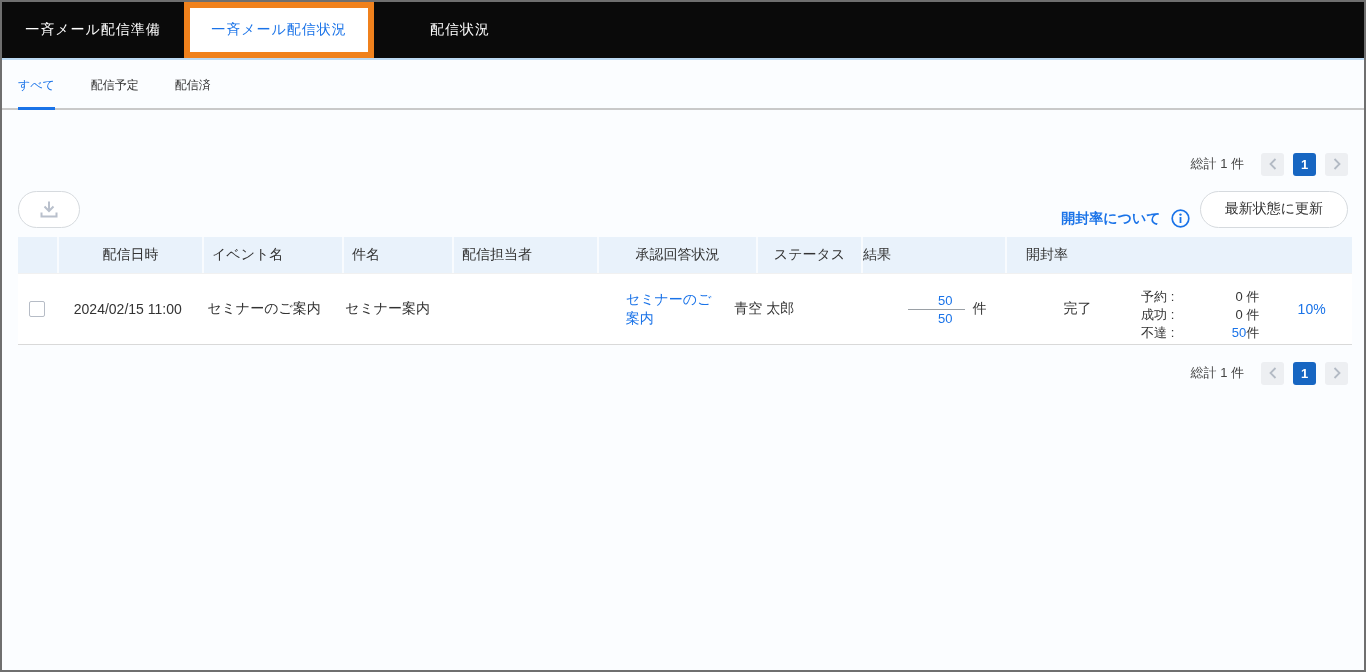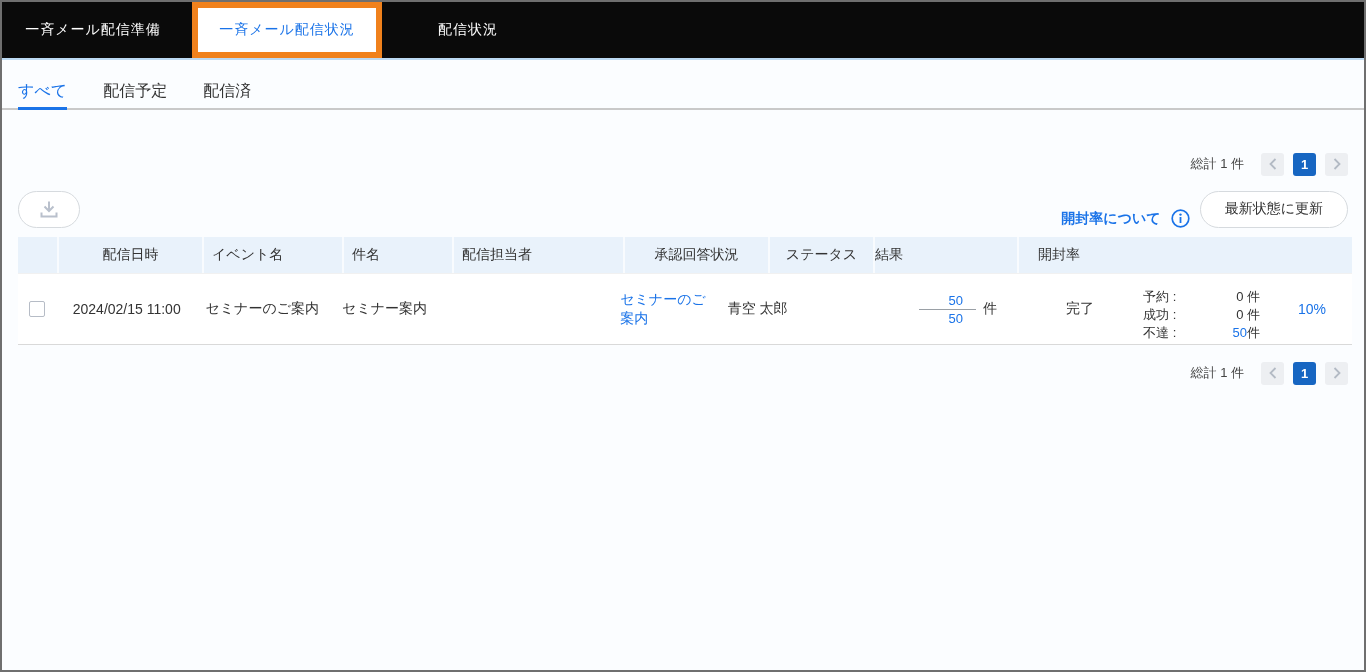--- a/index.html
+++ b/index.html
@@ -25,33 +25,33 @@
     display:flex; align-items:center; justify-content:center;
     height:100%; cursor:pointer;
   }
   .top-tab.t1 { width:182px; }
   .top-tab.t3 { width:172px; }
   .hl-box {
     align-self:flex-start;
     width:190px; height:56px;
     border:6px solid #f0811c;
     background:#fff;
-    display:flex; align-items:center; justify-content:center;margin-left:8px;
+    display:flex; align-items:center; justify-content:center;
   }
   .hl-box .top-tab { color:#1a73e8; width:100%; }
   
   .subtabs {
     height:50px; padding-left:16px;
     border-bottom:2px solid #c9c9c9;
     display:flex; align-items:flex-end;
     background:#fbfdff;
   }
   .subtab {
-    font-size:16px; color:#333; cursor:pointer;
-    padding-bottom:5px; margin-right:36px; margin-bottom:-2px;
+    font-size:12px; color:#333; cursor:pointer;
+    padding-bottom:13px; margin-right:36px; margin-bottom:-2px;
     border-bottom:3px solid transparent;
   }
   .subtab.active { color:#1a73e8; border-bottom-color:#1a73e8; }
   
   .pager-row {
     display:flex; justify-content:flex-end; align-items:center;
     padding-right:16px; gap:9px; height:28px;
   }
   .pager-total { font-size:13px; color:#444; margin-right:8px; }
   .pg-btn {
@@ -96,21 +96,21 @@
   }
   .thead > .th + .th { border-left:2px solid #f8fbfe; }
   .trow { display:flex; background:#fff; border-bottom:1px solid #d9d9d9; border-top:1px solid #f1f1f1; min-height:72px; }
   .td { font-size:14px; color:#333; display:flex; align-items:center; }
   .c0 { width:39px;  justify-content:center; }
   .c1 { width:145px; justify-content:center; }
   .c2 { width:140px; padding-left:8px; }
   .c3 { width:285px; padding-left:8px; }
   .c4 { width:110px; padding-left:8px; padding-right:4px; }
   .c5 { width:145px; padding-left:8px; }
-  .c6 { width:145px; justify-content:center;margin-left:26px; }
+  .c6 { width:159px; justify-content:center; }
   .c7 { width:105px; justify-content:center; }
   .c8 { width:144px; }
   .c9 { width:82px;  justify-content:center; }
   .cb {
     width:16px; height:16px; border:1px solid #b6bcc6; border-radius:2px;
     background:#fff; display:inline-block; cursor:pointer;
   }
   a.lnk { color:#1a73e8; text-decoration:none; cursor:pointer; }
   .subject-link { line-height:19px; }
   

